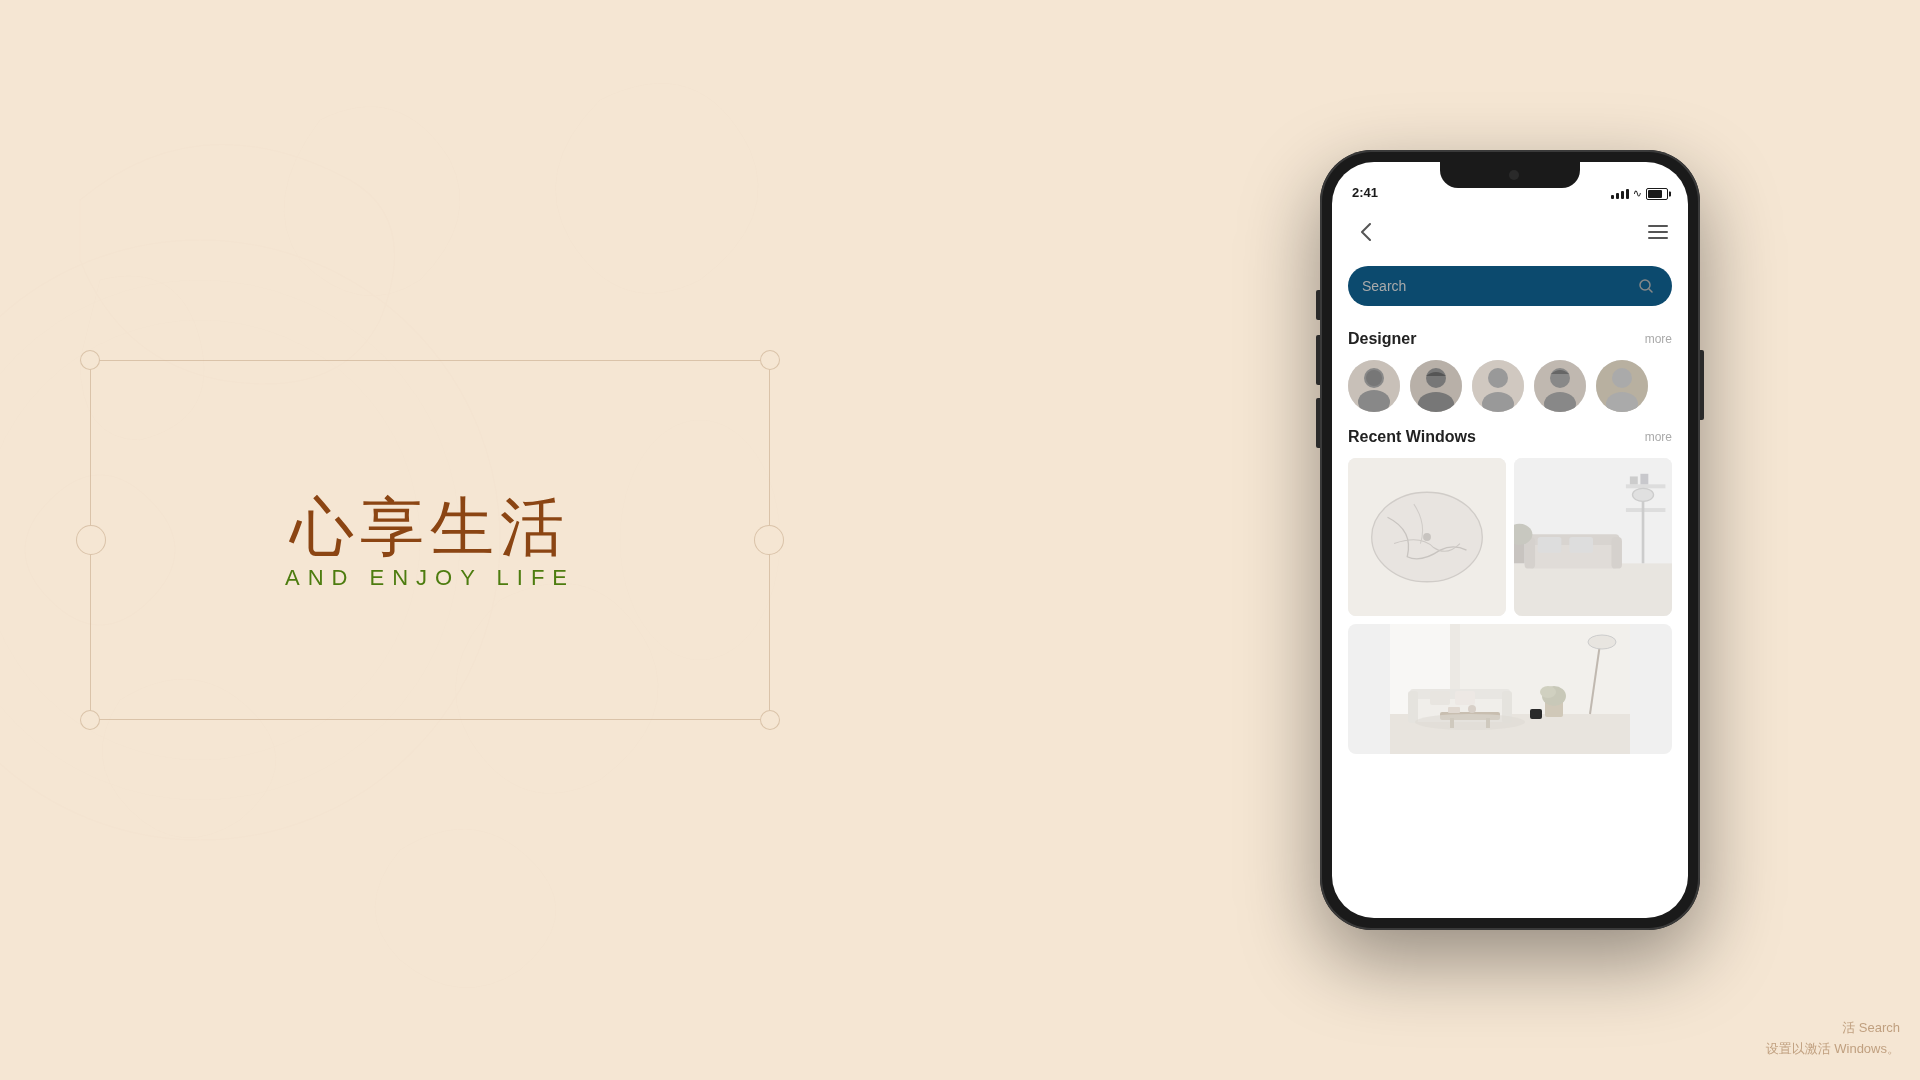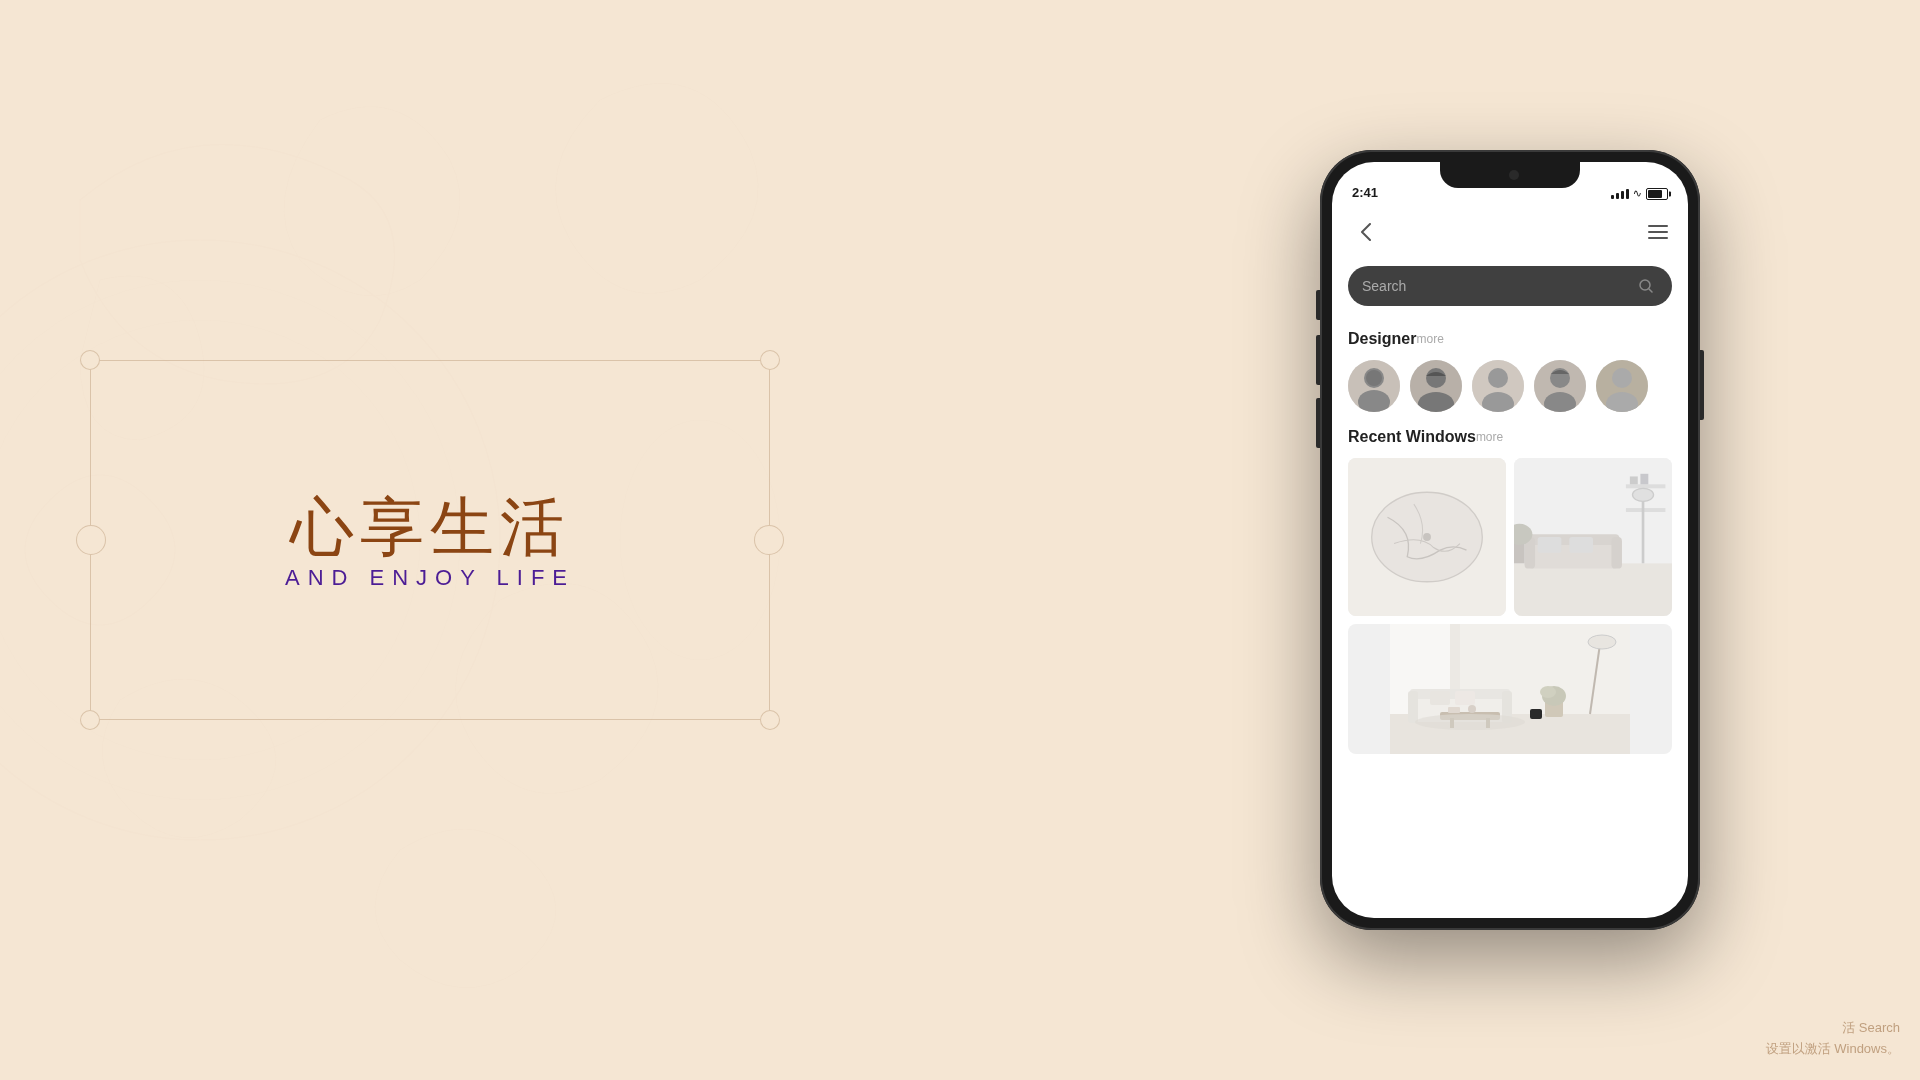--- a/index.html
+++ b/index.html
@@ -84,21 +84,21 @@
     .chinese-title {
       font-size: 64px;
       color: #8B4513;
       font-weight: 400;
       letter-spacing: 6px;
       line-height: 1.2;
     }
 
     .english-subtitle {
       font-size: 22px;
-      color: #4c1d95;
+      color: #4d7c0f;
       letter-spacing: 8px;
       font-weight: 300;
     }
 
     
     .right-panel {
       position: absolute;
       right: 60px;
       top: 0;
       width: 700px;
@@ -265,21 +265,21 @@
     }
 
     
     .search-container {
       padding: 8px 16px 16px;
     }
 
     .search-bar {
       width: 100%;
       height: 40px;
-      background: #404040;
+      background: #0c4a6e;
       border-radius: 20px;
       display: flex;
       align-items: center;
       padding: 0 14px;
       gap: 8px;
     }
 
     .search-placeholder {
       flex: 1;
       font-size: 14px;
@@ -297,20 +297,21 @@
     }
 
     
     .section {
       padding: 8px 16px;
     }
 
     .section-header {
       display: flex;
       align-items: center;
+      justify-content: space-between;
       margin-bottom: 12px;
     }
 
     .section-title {
       font-size: 16px;
       font-weight: 600;
       color: #222;
     }
 
     .section-more {

